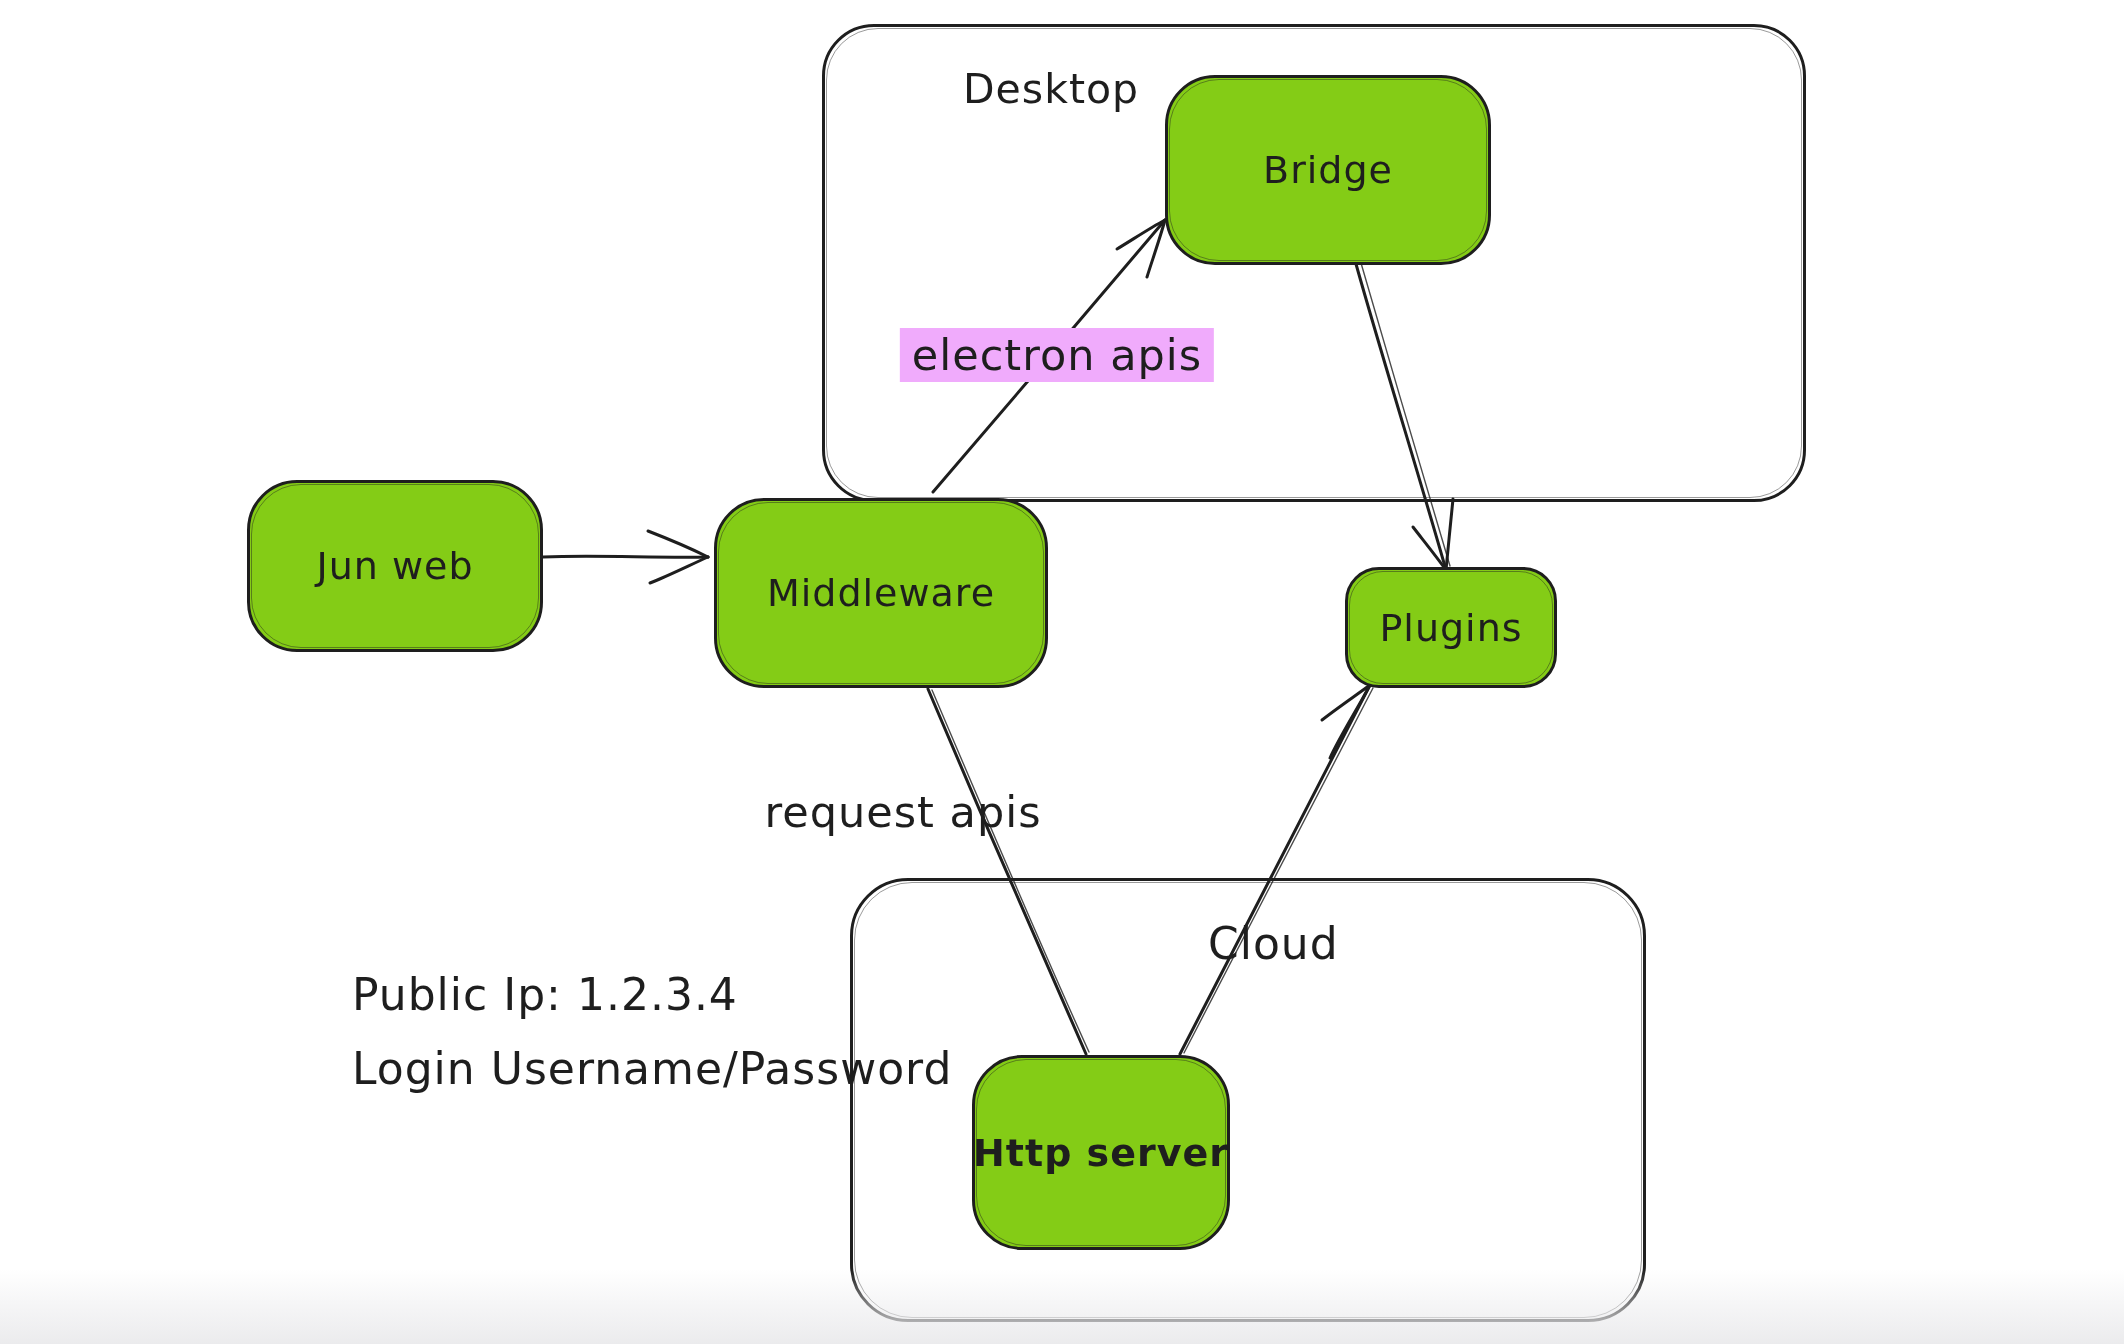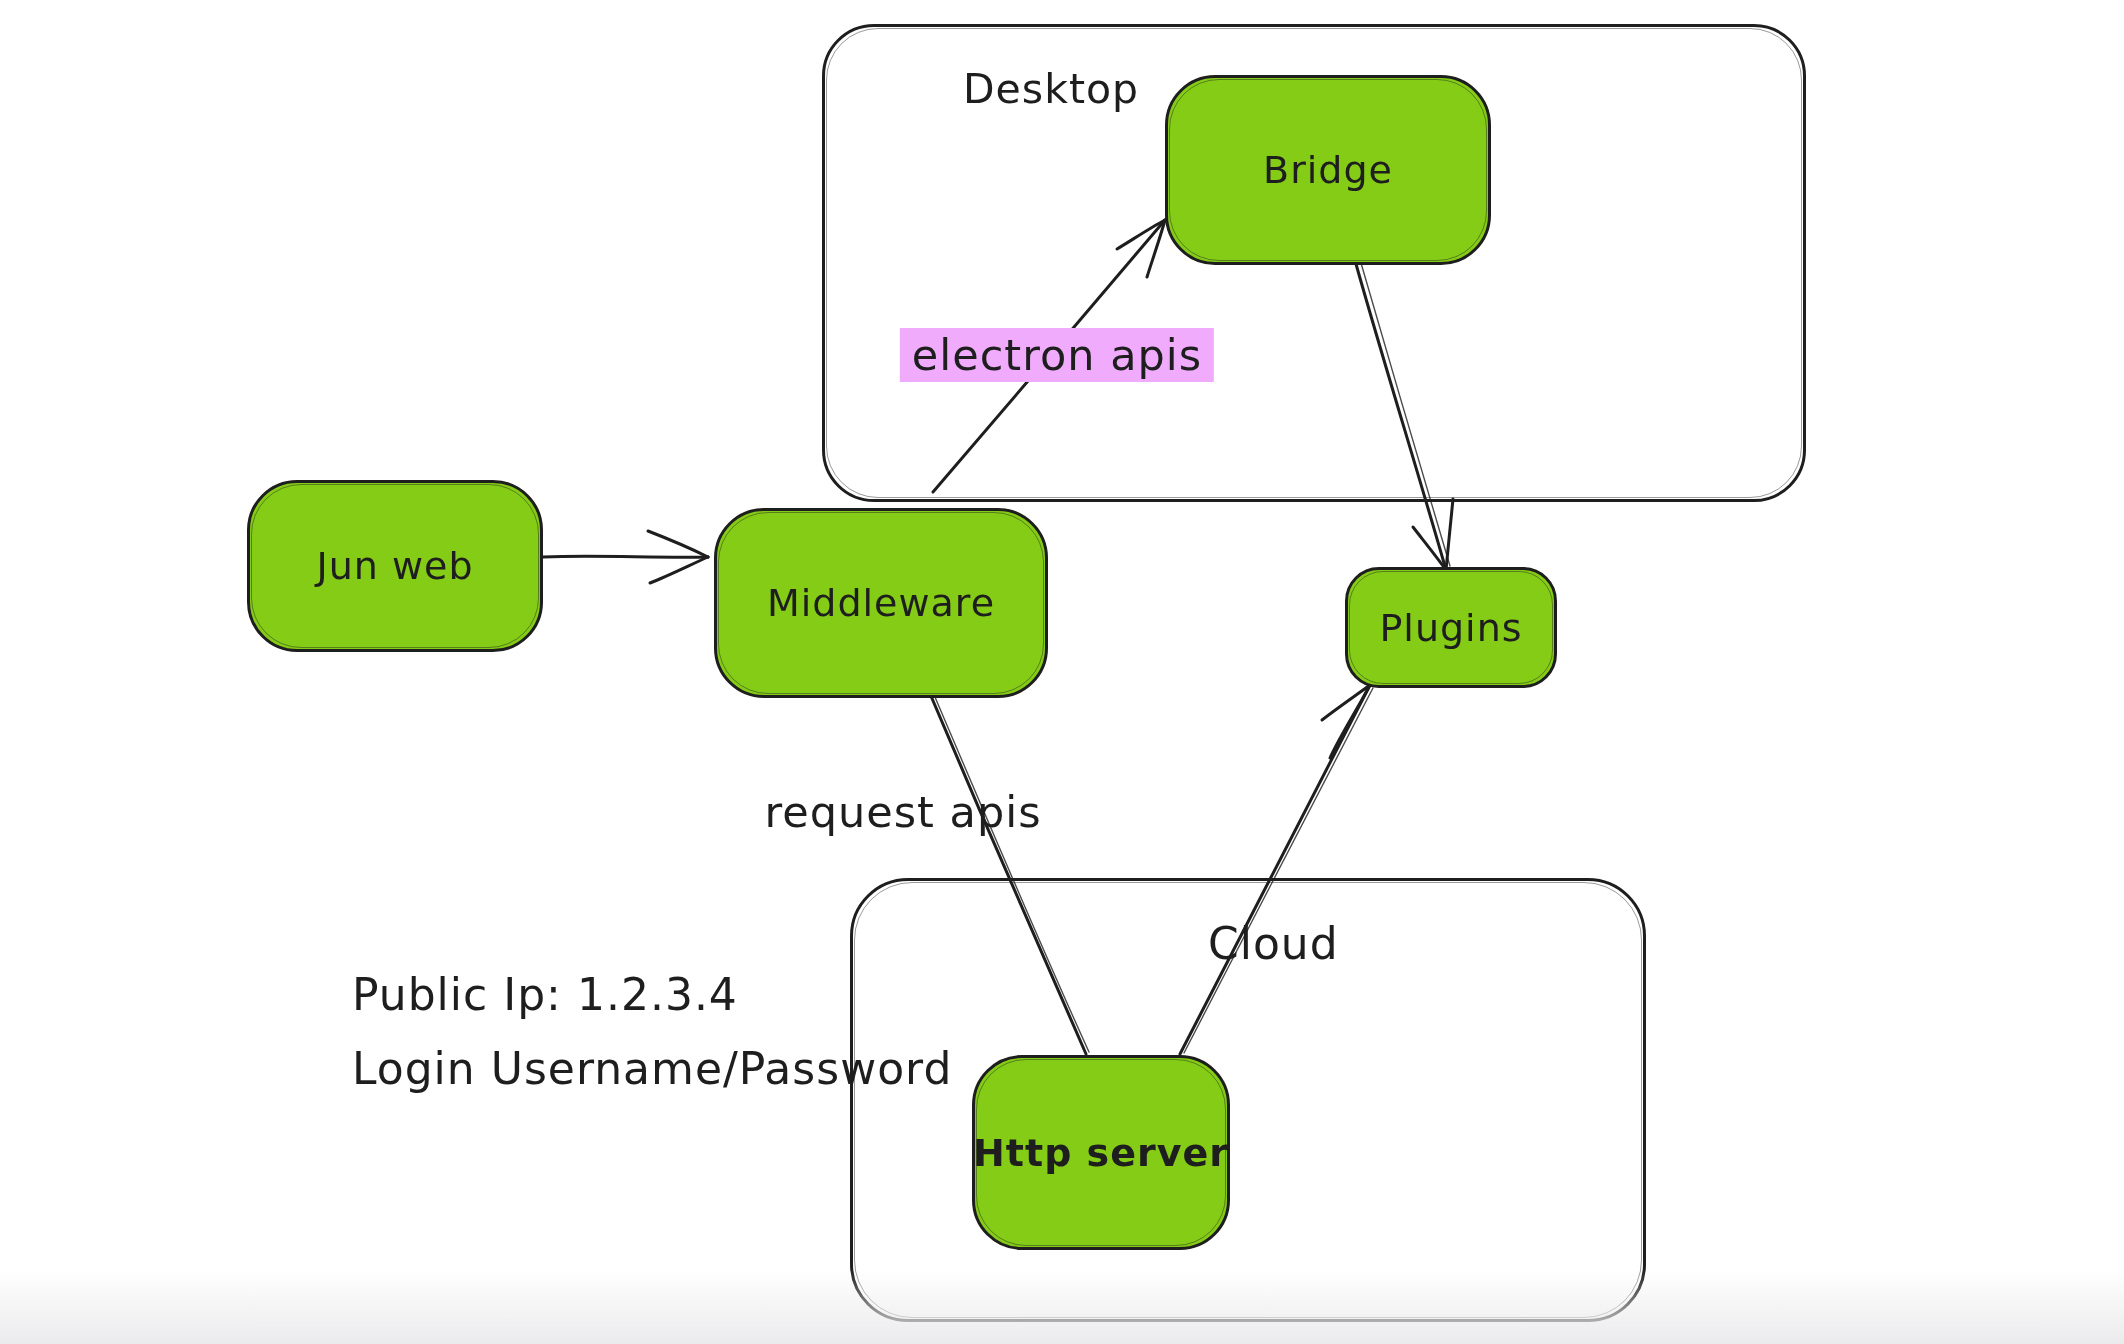--- a/index.html
+++ b/index.html
@@ -75,21 +75,21 @@
     font-size: 44px;
     line-height: 74px;
     letter-spacing: 1px;
     white-space: nowrap;
   }
 
   
   #box-desktop    { left: 822px;  top: 24px;   width: 984px; height: 478px; border-radius: 52px; }
   #box-cloud      { left: 850px;  top: 878px;  width: 796px; height: 444px; border-radius: 58px; }
   #box-jan-web    { left: 247px;  top: 480px;  width: 296px; height: 172px; border-radius: 50px; }
-  #box-middleware { left: 714px;  top: 498px;  width: 334px; height: 190px; border-radius: 50px; margin-top: 10px; }
+  #box-middleware { left: 714px;  top: 498px;  width: 334px; height: 190px; border-radius: 50px; }
   #box-bridge     { left: 1165px; top: 75px;   width: 326px; height: 190px; border-radius: 50px; }
   #box-plugins    { left: 1345px; top: 567px;  width: 212px; height: 121px; border-radius: 34px; }
   #box-http-server{ left: 972px;  top: 1055px; width: 258px; height: 195px; border-radius: 50px; font-weight: bold; }
 
   #edge-layer {
     position: absolute;
     left: 0; top: 0;
     width: 2124px;
     height: 1344px;
   }

